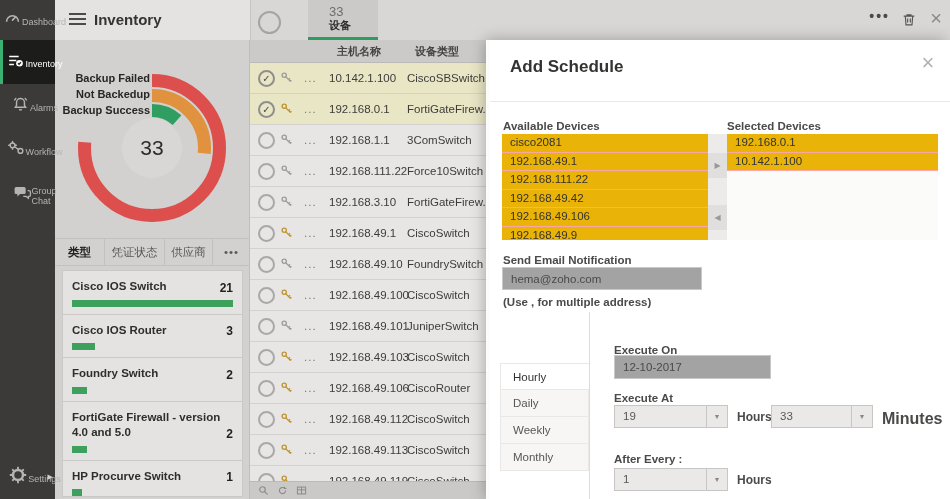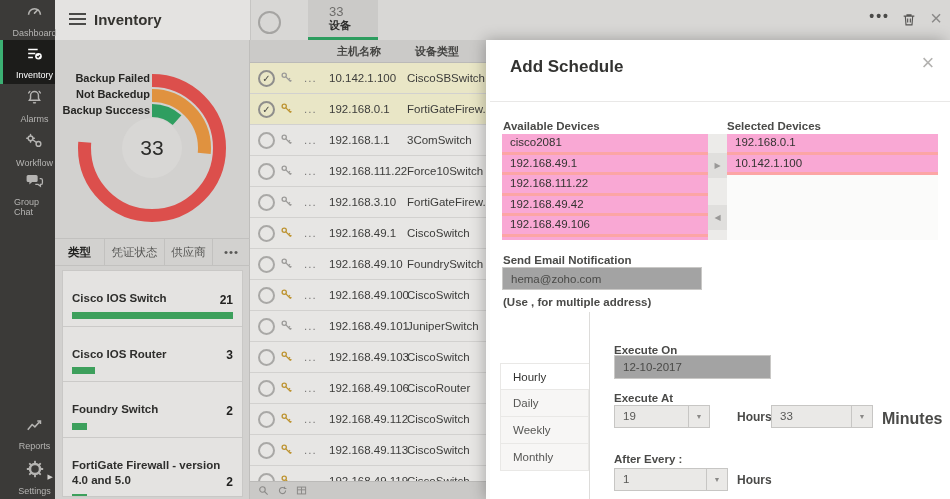--- a/index.html
+++ b/index.html
@@ -16,21 +16,21 @@
   .device-tab{position:absolute;left:253px;top:0;width:70px;height:40px;background:#cbcac8;border-bottom:3px solid #2d9d5f;padding:4px 0 0 21px;box-sizing:border-box;}
   .tab-count{display:block;font-size:13px;color:#6e6d6b;line-height:15px;}
   .tab-label{display:block;font-size:11px;font-weight:700;color:#2f2f2d;line-height:13px;}
   .tb-more{position:absolute;right:60px;top:8px;color:#4a4a48;font-size:14px;font-weight:700;letter-spacing:2px;cursor:pointer;}
   .tb-more::before{content:"•••";}
   .tb-trash{position:absolute;right:33px;top:11px;color:#565553;cursor:pointer;}
   .tb-close{position:absolute;right:8px;top:7px;font-size:20px;color:#8a8988;cursor:pointer;}
   .tb-close::before{content:"×";}
   
   .sidebar{position:absolute;left:0;top:0;width:55px;height:499px;background:#3b3a38;display:flex;flex-direction:column;z-index:5;}
-  .side-item{position:relative;height:44px;flex:0 0 auto;display:flex;flex-direction:column;align-items:center;justify-content:center;color:#b5b4b2;cursor:pointer;padding-left:14px;}
+  .side-item{position:relative;height:44px;flex:0 0 auto;display:flex;flex-direction:row;align-items:center;justify-content:center;color:#b5b4b2;cursor:pointer;padding-left:14px;}
   .side-item:first-child{height:40px;}
   .side-item .slabel{font-size:9px;margin-top:3px;color:inherit;}
   .side-item.active{background:#1c1c1a;color:#ffffff;}
   .side-item.active::before{content:"";position:absolute;left:0;top:0;bottom:0;width:3px;background:#3bb073;}
   .side-spacer{flex:1 1 auto;}
   .side-arrow{position:absolute;right:2px;bottom:18px;font-size:7px;color:#cfcecb;}
   .side-arrow::before{content:"▶";}
   
   .widget-pane{position:absolute;left:55px;top:40px;width:195px;height:459px;background:#d2d1cf;border-right:1px solid #bfbebc;box-sizing:border-box;}
   .chart-area{position:absolute;left:0;top:0;width:195px;height:198px;}
@@ -40,21 +40,21 @@
   .legend-row{height:16px;line-height:16px;text-align:right;font-size:11px;font-weight:700;color:#262624;}
   .wtabs{position:absolute;left:0;top:198px;width:195px;height:26px;border-top:1px solid #c2c1bf;border-bottom:1px solid #c2c1bf;display:flex;}
   .wtab{height:26px;line-height:26px;text-align:center;font-size:11.5px;color:#575755;border-right:1px solid #c2c1bf;cursor:pointer;box-sizing:border-box;}
   .wtab:nth-of-type(1){width:50px;}
   .wtab:nth-of-type(2){width:60px;}
   .wtab:nth-of-type(3){width:48px;}
   .wtab:nth-of-type(4){width:37px;border-right:none;letter-spacing:1px;}
   .wtab.active{font-weight:700;color:#222220;}
   .type-card{position:absolute;left:7px;top:230px;right:6px;bottom:2px;background:#e4e3e1;border:1px solid #c9c8c6;overflow:hidden;}
   .trow{padding:8px 9px 7px 9px;border-bottom:1px solid #cbcac8;cursor:pointer;}
-  .trow-line{display:flex;align-items:flex-end;margin-top:12px;}
+  .trow-line{display:flex;align-items:flex-end;}
   .tlabel{flex:1 1 auto;font-size:11.5px;font-weight:600;color:#2e2e2c;line-height:1.35;}
   .tcount{flex:0 0 auto;font-size:12px;font-weight:700;color:#222220;margin-left:6px;}
   .tbar{height:7px;background:#3da05c;margin-top:5px;}
   
   .table-pane{position:absolute;left:250px;top:40px;width:236px;height:459px;overflow:hidden;}
   .thead{height:22px;background:#cbcac8;border-bottom:1px solid #bbbab8;display:flex;align-items:center;font-size:11px;font-weight:700;color:#454543;}
   .th-spacer{width:87px;flex:0 0 auto;}
   .th-host{width:78px;flex:0 0 auto;}
   .th-type{flex:1 1 auto;}
   .drow{height:30px;display:flex;align-items:center;background:#e7e6e4;border-bottom:1px solid #d2d1cf;font-size:11.5px;color:#3c3c3a;cursor:pointer;}
@@ -77,42 +77,42 @@
   .dlg-title{position:absolute;left:20px;top:17px;font-size:17px;font-weight:600;color:#333331;}
   .dlg-close{position:absolute;right:10px;top:10px;font-size:22px;color:#b3b2b0;cursor:pointer;width:24px;text-align:center;}
   .dlg-close::before{content:"×";}
   .dlg-divider{position:absolute;left:0;right:0;top:61px;height:1px;background:#e9e8e7;}
   .dlbl{position:absolute;font-size:11.5px;font-weight:700;color:#4a4a48;}
   .avail-label{left:13px;top:80px;}
   .sel-label{left:237px;top:80px;}
   .dlist{position:absolute;top:94px;height:106px;background:#fbfbfa;overflow:hidden;}
   .avail-list{left:12px;width:206px;}
   .sel-list{left:237px;width:211px;}
-  .dlist-item{height:17.6px;line-height:17.6px;padding-left:8px;font-size:11.5px;color:#333331;background:#f9a8d4;border-bottom:3px solid #fca5a5;cursor:pointer;}
+  .dlist-item{height:17.6px;line-height:17.6px;padding-left:8px;font-size:11.5px;color:#333331;background:#eab308;border-bottom:1px solid #fca5a5;cursor:pointer;}
   .transfer{position:absolute;left:218px;top:94px;width:19px;height:106px;background:#ecebe9;}
   .tbtn{position:absolute;left:0;width:19px;height:25px;background:#e0dfdd;color:#9a9998;font-size:8px;text-align:center;line-height:25px;cursor:pointer;}
   .tbtn-right{top:19px;} .tbtn-right::before{content:"▶";}
   .tbtn-left{top:71px;}  .tbtn-left::before{content:"◀";}
   .email-label{left:13px;top:214px;}
   .dinput{position:absolute;height:23px;background:#a3a3a3;border:1px solid #c9c8c6;padding:0 0 0 8px;font-size:11.5px;color:#4a4a48;font-family:"Liberation Sans",sans-serif;box-sizing:border-box;}
   .email-input{left:12px;top:227px;width:200px;}
   .email-hint{left:13px;top:256px;}
   .vsep{position:absolute;left:99px;top:272px;bottom:0;width:1px;background:#dddcda;}
   .freq{position:absolute;left:10px;top:303px;width:89px;margin-top:20px;}
   .freq-item{height:27px;line-height:26px;padding-left:12px;font-size:11.5px;color:#575755;background:#f7f6f5;border:1px solid #e9e8e6;border-top:none;cursor:pointer;box-sizing:border-box;}
   .freq-item:nth-of-type(1){border-top:1px solid #e9e8e6;}
   .freq-item.selected{background:#ffffff;border-right:none;color:#333331;}
   .exec-on-label{left:124px;top:304px;}
   .exec-on-input{left:124px;top:315px;width:157px;height:24px;}
   .exec-at-label{left:124px;top:352px;}
   .dselect{position:absolute;height:23px;background:#eae9e7;border:1px solid #c7c6c4;box-sizing:border-box;font-size:11.5px;color:#575755;cursor:pointer;}
   .dselect .val{position:absolute;left:8px;top:0;line-height:21px;}
   .dselect .caret{position:absolute;right:0;top:0;bottom:0;width:20px;border-left:1px solid #c7c6c4;text-align:center;line-height:21px;font-size:7px;color:#8a8987;}
   .dselect .caret::before{content:"▼";}
-  .hour-select{left:124px;top:365px;width:96px;}
+  .hour-select{left:124px;top:365px;width:114px;}
   .hours-label{left:247px;top:370px;font-size:12px;}
   .minute-select{left:281px;top:365px;width:102px;}
   .minutes-label{left:392px;top:370px;font-size:16px;}
   .after-label{left:124px;top:413px;}
   .after-select{left:124px;top:428px;width:114px;}
   .after-hours-label{left:247px;top:433px;font-size:12px;}
 </style>
 </head>
 <body>
 
@@ -181,28 +181,20 @@
     </div>
     <div class="side-item">
       <span>
         <svg viewBox="0 0 24 24" width="19" height="19">
           <path fill="currentColor" d="M4 5h10a2 2 0 012 2v5a2 2 0 01-2 2H9l-3.5 3v-3H4a2 2 0 01-2-2V7a2 2 0 012-2z"></path>
           <path fill="none" stroke="currentColor" stroke-width="1.6" d="M18.5 9.5h1.5a2 2 0 012 2v3.5a2 2 0 01-2 2h-.5v2.3l-3-2.3H13"></path>
         </svg></span>
       <span class="slabel">Group Chat</span>
     </div>
     <div class="side-spacer"></div>
-    <div class="side-item">
-      <span>
-        <svg viewBox="0 0 24 24" width="19" height="19" fill="none" stroke="currentColor" stroke-width="2">
-          <path d="M3.5 18.5L9 12l3.5 3L19 8"></path>
-            <path d="M15.5 7.5h4v4"></path>
-        </svg></span>
-      <span class="slabel">Reports</span>
-    </div>
     <div class="side-item">
       <span>
         <svg viewBox="0 0 24 24" width="20" height="20">
           <g fill="currentColor">
             <circle cx="12" cy="12" r="6" fill="none" stroke="currentColor" stroke-width="3"></circle>
             <rect x="10.9" y="2.2" width="2.2" height="3.6" rx="0.6"></rect>
             <rect x="10.9" y="2.2" width="2.2" height="3.6" rx="0.6" transform="rotate(45 12 12)"></rect>
             <rect x="10.9" y="2.2" width="2.2" height="3.6" rx="0.6" transform="rotate(90 12 12)"></rect>
             <rect x="10.9" y="2.2" width="2.2" height="3.6" rx="0.6" transform="rotate(135 12 12)"></rect>
             <rect x="10.9" y="2.2" width="2.2" height="3.6" rx="0.6" transform="rotate(180 12 12)"></rect>

